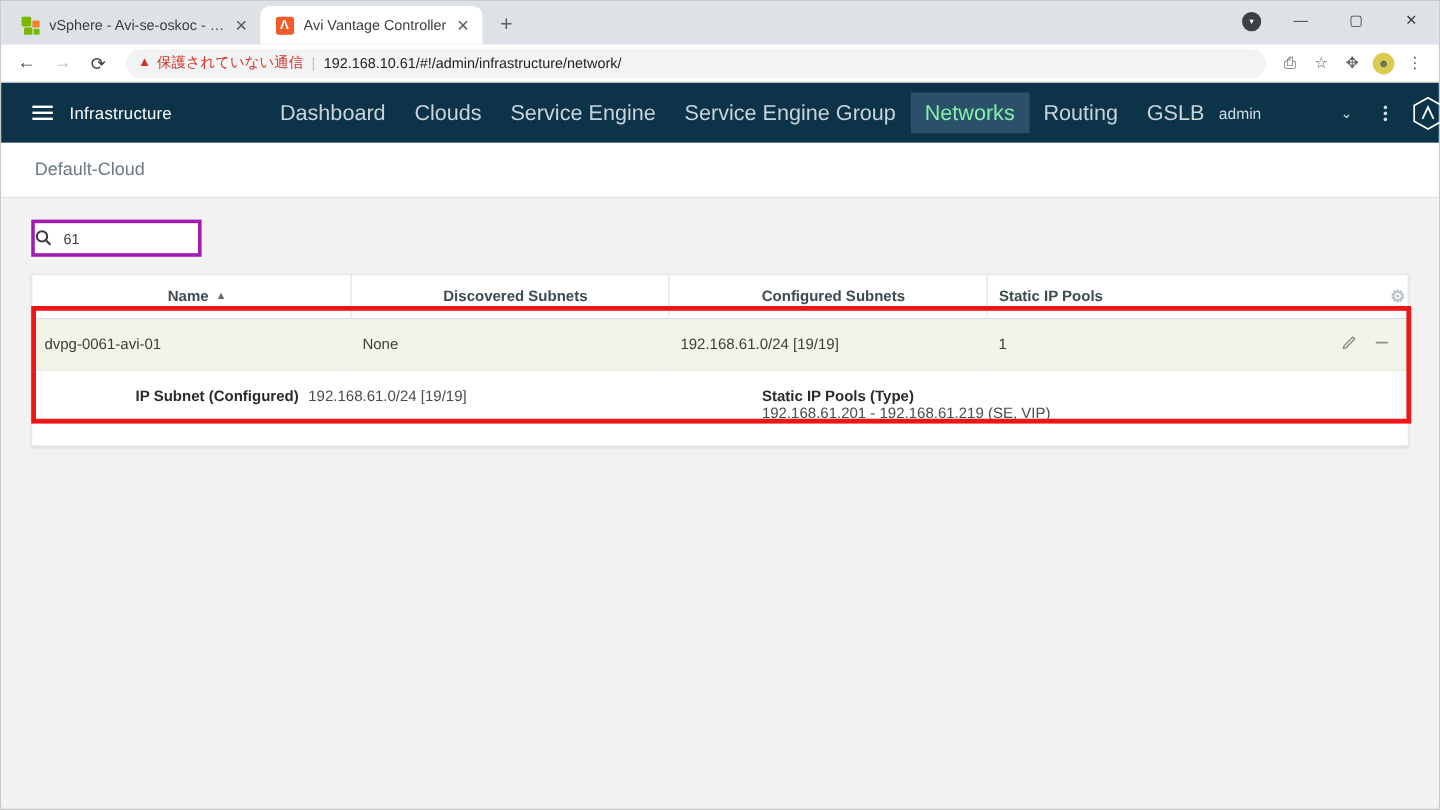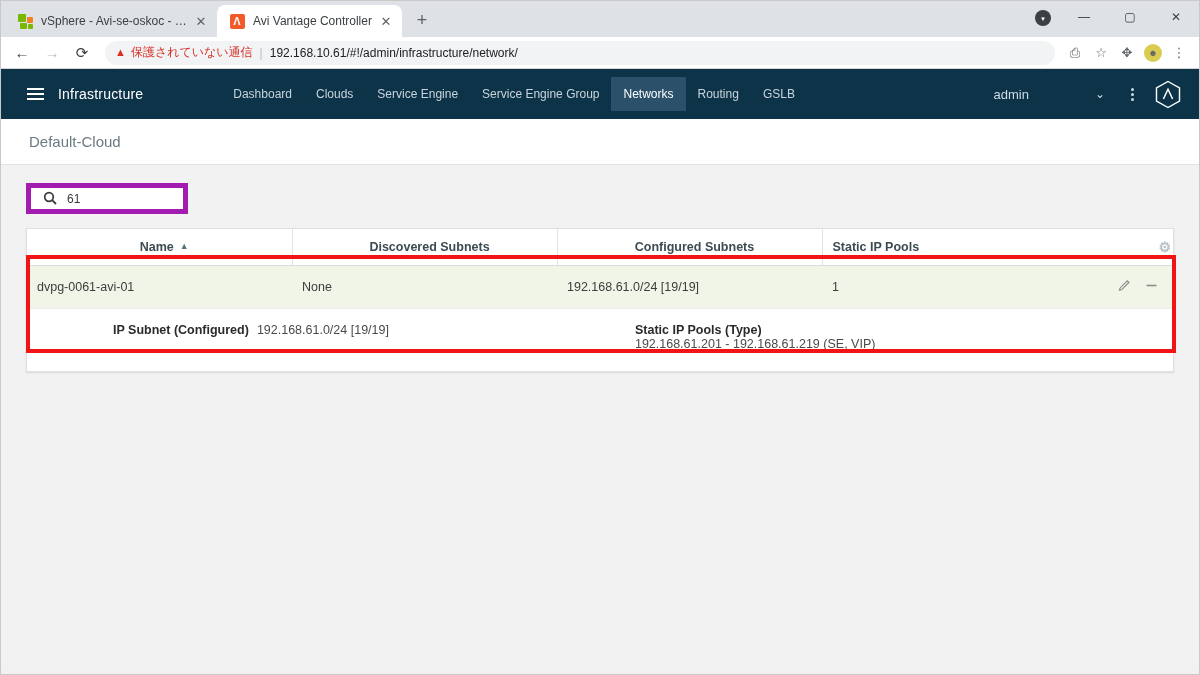--- a/index.html
+++ b/index.html
@@ -147,24 +147,24 @@
   .hamburger {
     margin-left: 26px; margin-right: 14px;
     display: flex; flex-direction: column; justify-content: center; gap: 3px;
   }
   .hamburger i { display:block; width: 17px; height: 2px; background: #ffffff; }
   .app-title { font-size: 14px; font-weight: 400; letter-spacing: .2px; }
   .navlinks { display: flex; align-items: center; height: 50px; margin-left: 78px; }
   .navlink {
     height: 34px; display: flex; align-items: center;
     padding: 0 12px;
-    font-size: 12px; color: #c8d4db;
+    font-size: 18px; color: #c8d4db;
     white-space: nowrap;
   }
-  .navlink.active { background: #2a506a; color: #ffffff; text-align: right; }
+  .navlink.active { background: #2a506a; color: #86efac; text-align: right; }
   .nav-right {
     margin-left: auto; display: flex; align-items: center;
     padding-right: 18px; gap: 4px;
   }
   .username { font-size: 13px; color: #cfdbe3; margin-right: 52px; }
   .chev { color: #cfdbe3; font-size: 12px; padding: 0 10px; }
   .kebab {
     display: flex; flex-direction: column; gap: 2px; padding: 0 12px;
   }
   .kebab i { width: 3px; height: 3px; background: #cfdbe3; border-radius: 50%; }
@@ -179,25 +179,25 @@
     height: 46px;
     display: flex; align-items: center;
     padding-left: 28px;
     border-bottom: 1px solid #e3e3e3;
   }
   .page-title { font-size: 15px; color: #6b7a82; font-weight: 400; }
 
   .content { background: #f2f2f2; padding: 18px 25px 0 25px; height: 504px; }
 
   .searchbox {
-    width: 162px; height: 31px;
+    width: 142px; height: 31px;
     background: #ffffff;
-    border: 5px solid #a21caf;
-    display: flex; align-items: center;
-    padding: 0 12px;
+    border: 3px solid #a21caf;
+    display: flex; align-items: center;
+    padding: 0 0;
     margin-bottom: 14px;
   }
   .search-ic { color: #3b3b3b; font-size: 14px; margin-right: 10px; line-height: 1; }
   .search-val { font-size: 12px; color: #3b3b3b; }
 
   .card {
     background: #ffffff;
     border: 1px solid #e0e0e0;
     box-shadow: 0 1px 2px rgba(0,0,0,.10);
   }

